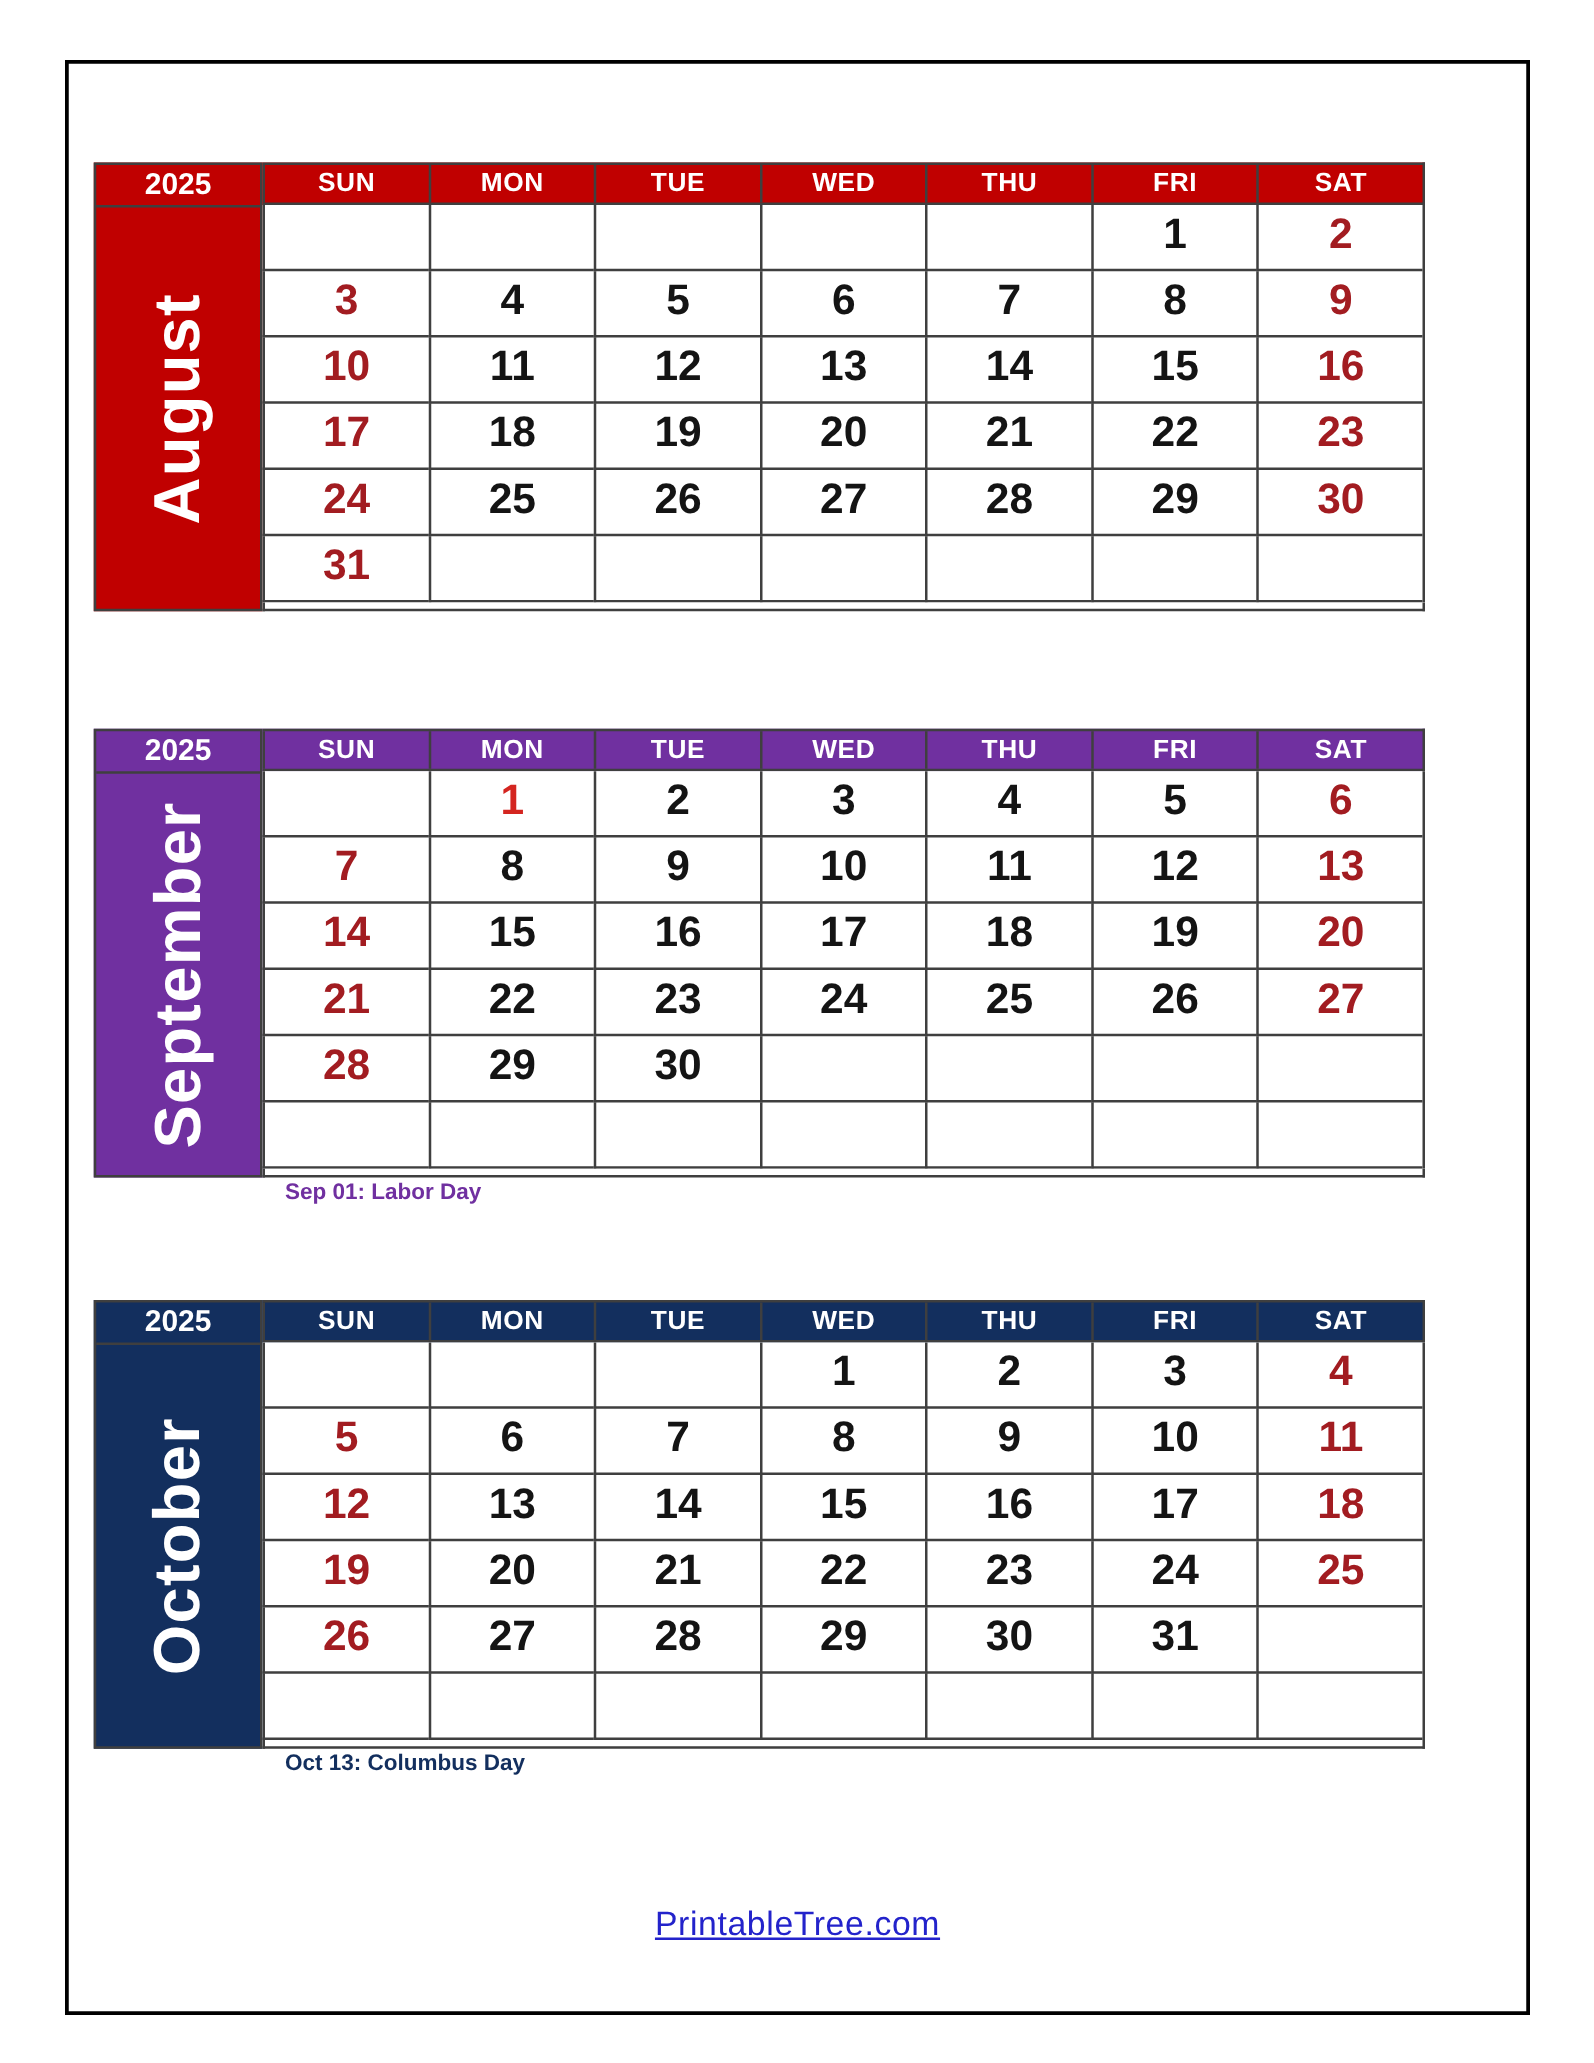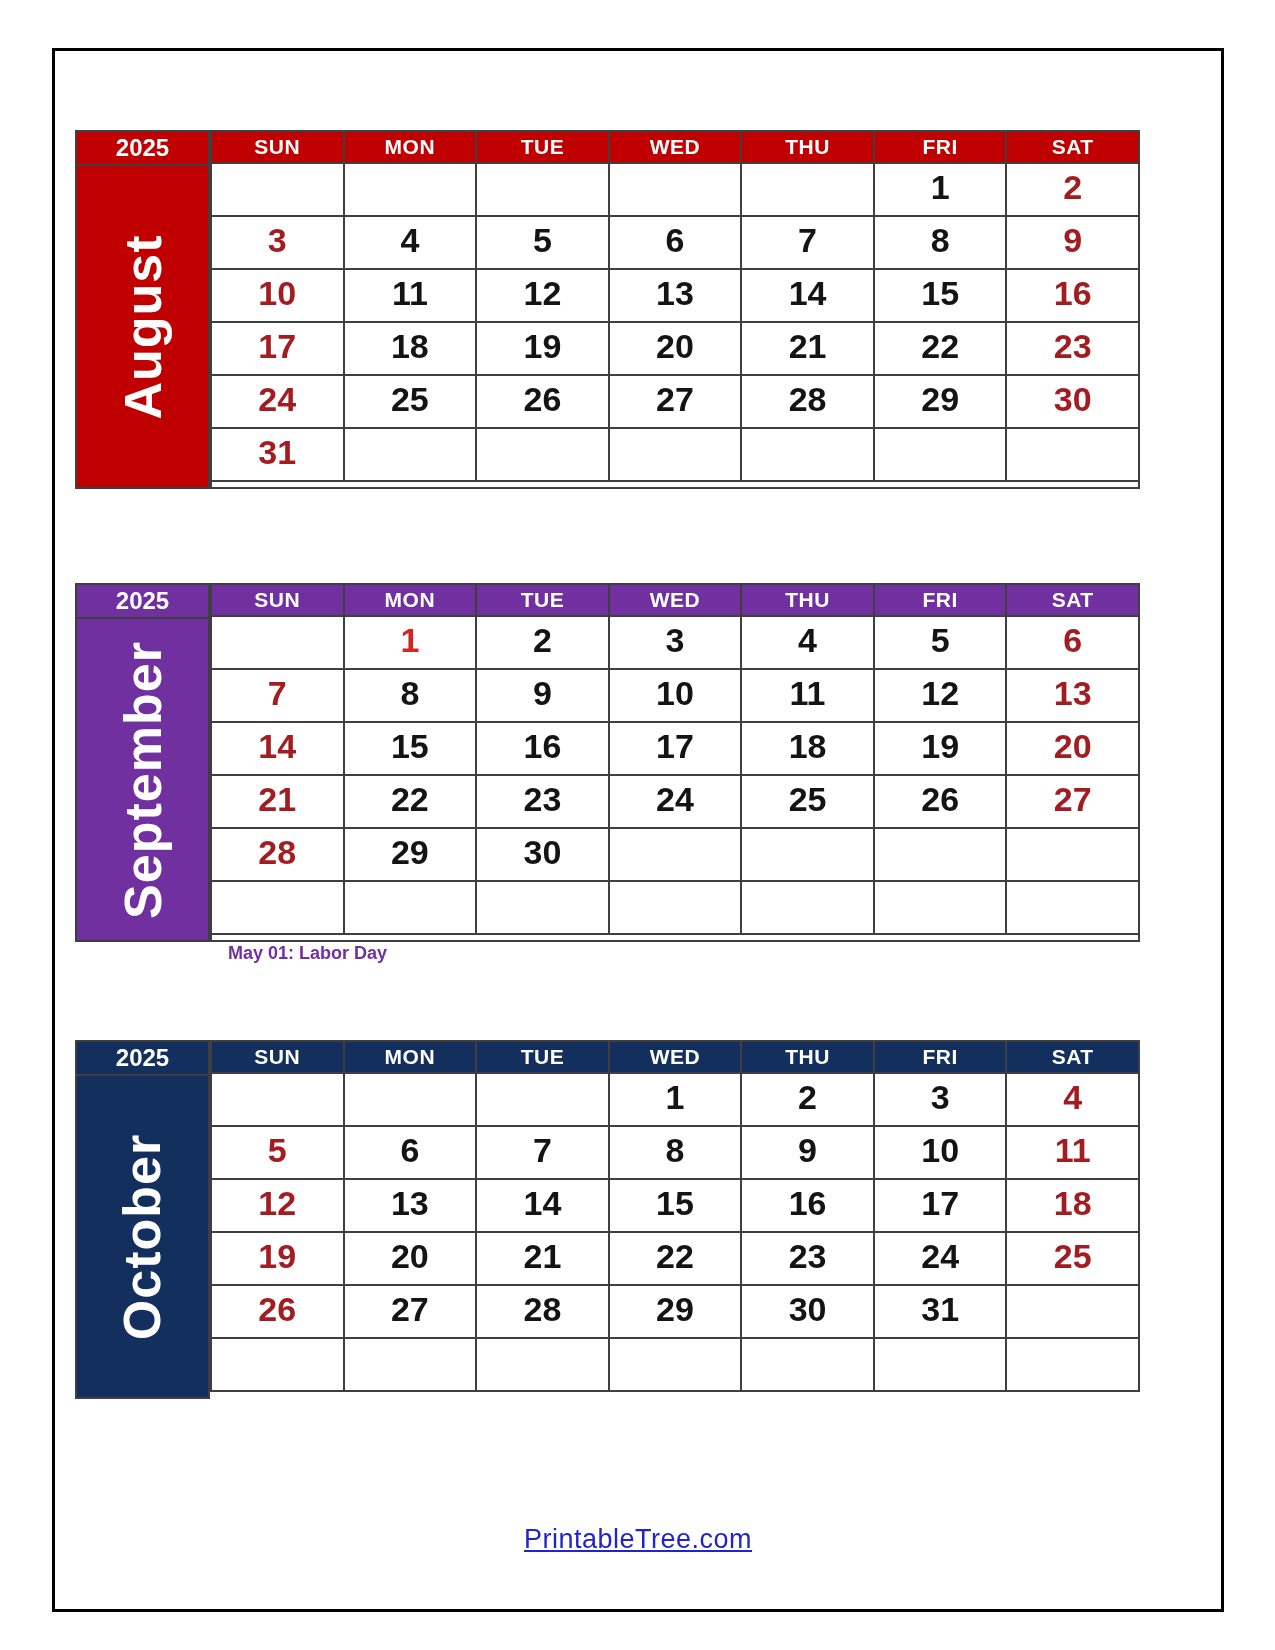--- a/index.html
+++ b/index.html
@@ -278,21 +278,21 @@
         <div class="daycell weekend"></div>
         <div class="daycell weekend"></div>
         <div class="daycell"></div>
         <div class="daycell"></div>
         <div class="daycell"></div>
         <div class="daycell"></div>
         <div class="daycell"></div>
         <div class="daycell weekend"></div>
       </div>
     <div class="notes">
-      <span class="note-text">May 01: Labor Day</span>
+      <span class="note-text">Sep 01: Labor Day</span>
     </div>
   </section>
 
   <section class="month m2" style="--accent: #132f5e;">
     <div class="strip">
       <div class="year">2025</div>
       <div class="name-wrap">
         <span class="month-name">October</span>
       </div>
     </div>
@@ -342,18 +342,21 @@
         <div class="daycell">31</div>
         <div class="daycell weekend"></div>
         <div class="daycell weekend"></div>
         <div class="daycell"></div>
         <div class="daycell"></div>
         <div class="daycell"></div>
         <div class="daycell"></div>
         <div class="daycell"></div>
         <div class="daycell weekend"></div>
       </div>
+    <div class="notes">
+      <span class="note-text">Oct 13: Columbus Day</span>
+    </div>
   </section>
 </div>
 
 <div class="footer">
   <a href="#">PrintableTree.com</a>
 </div>
 
 </body></html>

